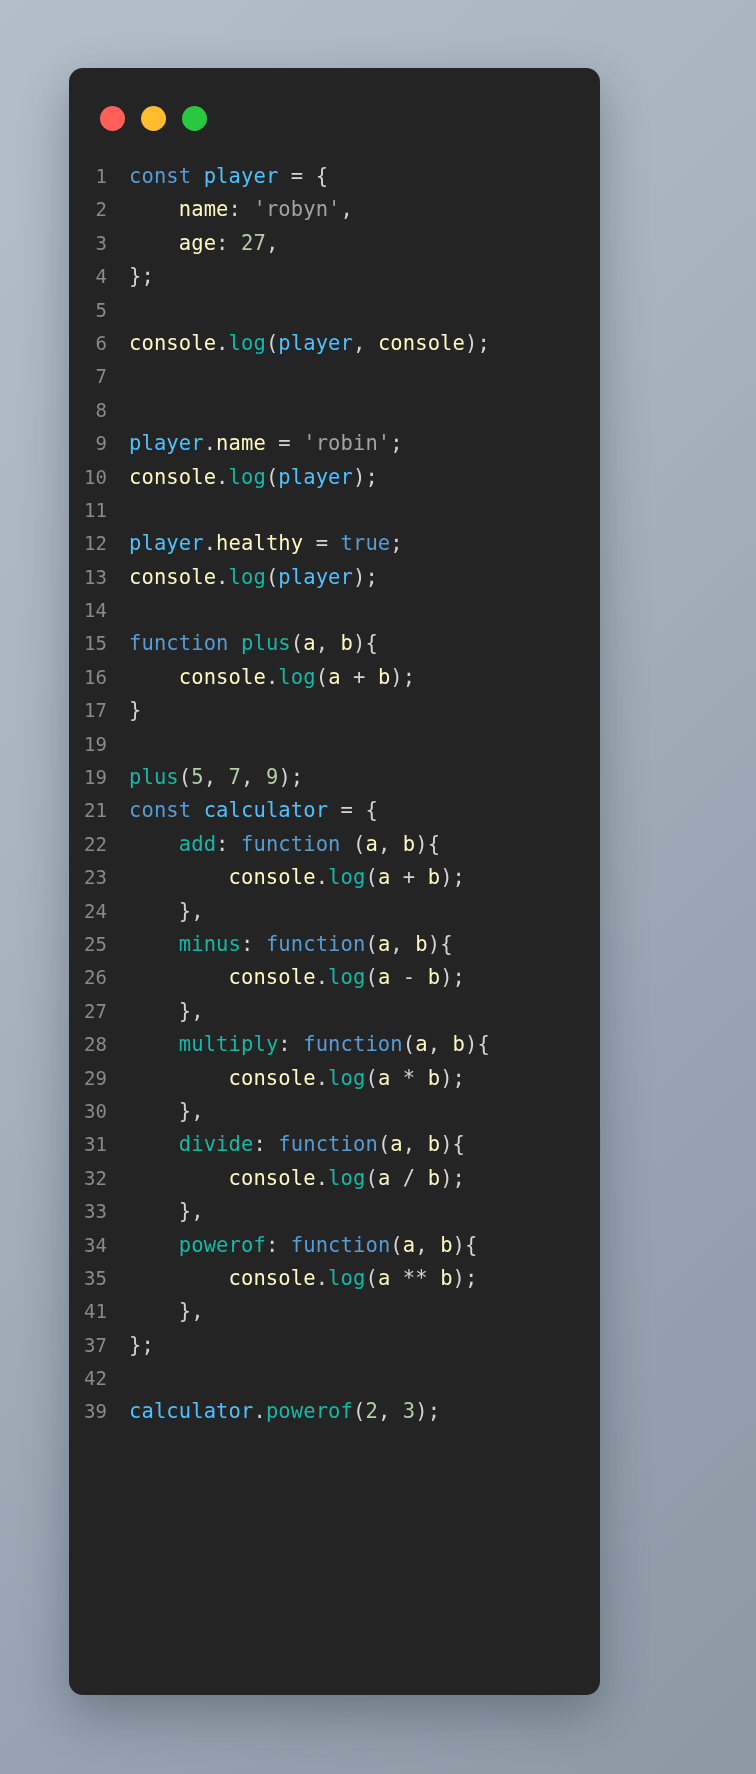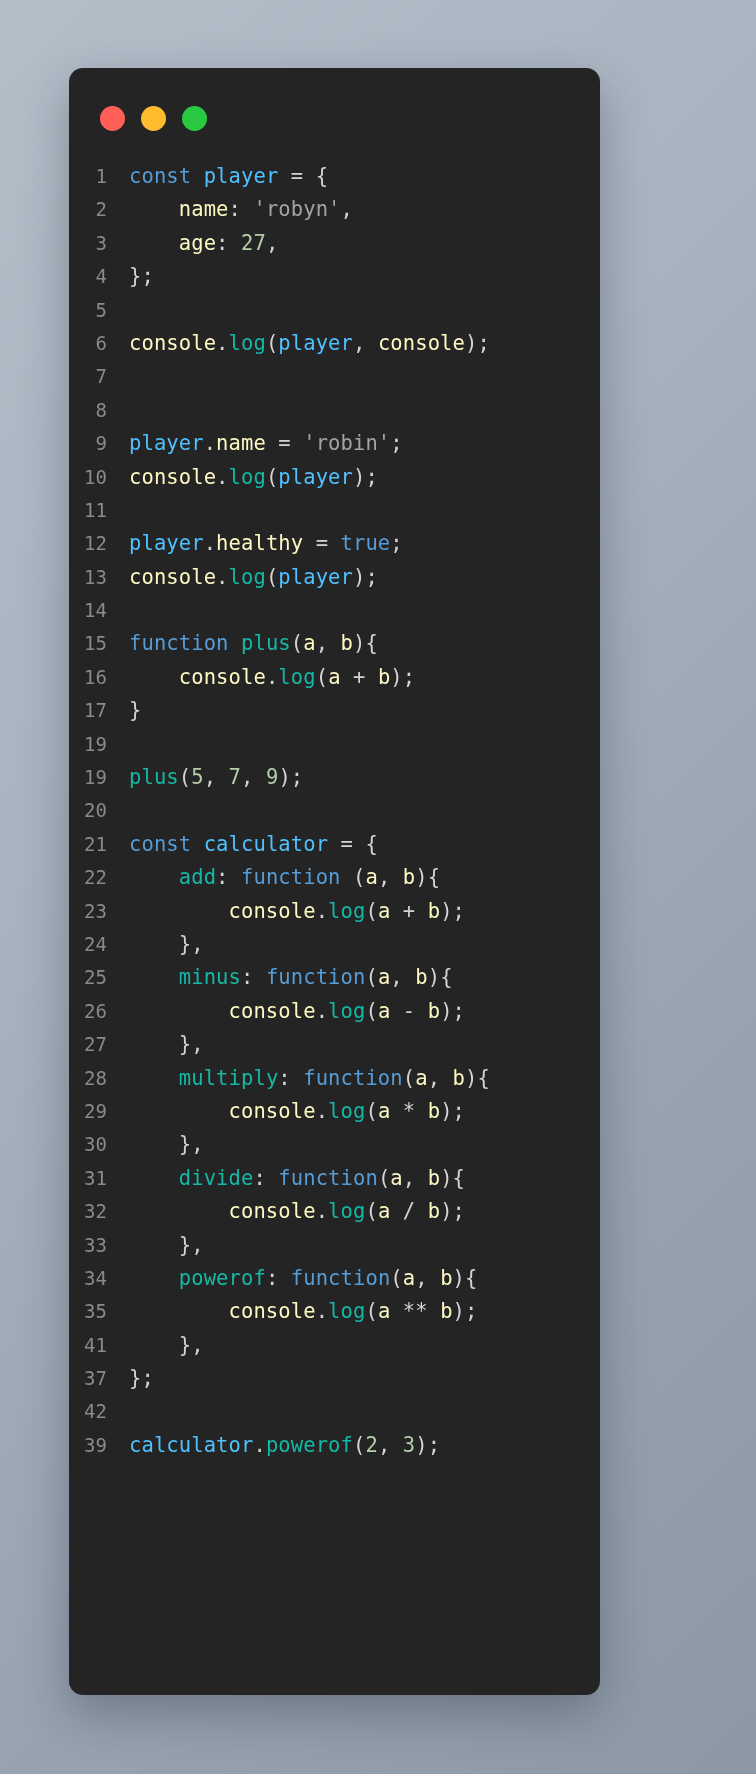--- a/index.html
+++ b/index.html
@@ -111,21 +111,20 @@
         <div class="code-line"><span class="ln">10</span><span class="lc"><span class="t-prop">console</span><span class="t-pln">.</span><span class="t-fn">log</span><span class="t-pln">(</span><span class="t-var">player</span><span class="t-pln">);</span></span></div>
         <div class="code-line"><span class="ln">11</span><span class="lc"></span></div>
         <div class="code-line"><span class="ln">12</span><span class="lc"><span class="t-var">player</span><span class="t-pln">.</span><span class="t-prop">healthy</span><span class="t-pln"> = </span><span class="t-kw">true</span><span class="t-pln">;</span></span></div>
         <div class="code-line"><span class="ln">13</span><span class="lc"><span class="t-prop">console</span><span class="t-pln">.</span><span class="t-fn">log</span><span class="t-pln">(</span><span class="t-var">player</span><span class="t-pln">);</span></span></div>
         <div class="code-line"><span class="ln">14</span><span class="lc"></span></div>
         <div class="code-line"><span class="ln">15</span><span class="lc"><span class="t-kw">function</span><span class="t-pln"> </span><span class="t-fn">plus</span><span class="t-pln">(</span><span class="t-prop">a</span><span class="t-pln">, </span><span class="t-prop">b</span><span class="t-pln">){</span></span></div>
         <div class="code-line"><span class="ln">16</span><span class="lc"><span class="t-pln">    </span><span class="t-prop">console</span><span class="t-pln">.</span><span class="t-fn">log</span><span class="t-pln">(</span><span class="t-prop">a</span><span class="t-pln"> + </span><span class="t-prop">b</span><span class="t-pln">);</span></span></div>
         <div class="code-line"><span class="ln">17</span><span class="lc"><span class="t-pln">}</span></span></div>
         <div class="code-line"><span class="ln">19</span><span class="lc"></span></div>
         <div class="code-line"><span class="ln">19</span><span class="lc"><span class="t-fn">plus</span><span class="t-pln">(</span><span class="t-num">5</span><span class="t-pln">, </span><span class="t-num">7</span><span class="t-pln">, </span><span class="t-num">9</span><span class="t-pln">);</span></span></div>
-        <div class="code-line"><span class="ln">20</span><span class="lc"></span></div>
         <div class="code-line"><span class="ln">21</span><span class="lc"><span class="t-kw">const</span><span class="t-pln"> </span><span class="t-var">calculator</span><span class="t-pln"> = {</span></span></div>
         <div class="code-line"><span class="ln">22</span><span class="lc"><span class="t-pln">    </span><span class="t-fn">add</span><span class="t-pln">: </span><span class="t-kw">function</span><span class="t-pln"> (</span><span class="t-prop">a</span><span class="t-pln">, </span><span class="t-prop">b</span><span class="t-pln">){</span></span></div>
         <div class="code-line"><span class="ln">23</span><span class="lc"><span class="t-pln">        </span><span class="t-prop">console</span><span class="t-pln">.</span><span class="t-fn">log</span><span class="t-pln">(</span><span class="t-prop">a</span><span class="t-pln"> + </span><span class="t-prop">b</span><span class="t-pln">);</span></span></div>
         <div class="code-line"><span class="ln">24</span><span class="lc"><span class="t-pln">    },</span></span></div>
         <div class="code-line"><span class="ln">25</span><span class="lc"><span class="t-pln">    </span><span class="t-fn">minus</span><span class="t-pln">: </span><span class="t-kw">function</span><span class="t-pln">(</span><span class="t-prop">a</span><span class="t-pln">, </span><span class="t-prop">b</span><span class="t-pln">){</span></span></div>
         <div class="code-line"><span class="ln">26</span><span class="lc"><span class="t-pln">        </span><span class="t-prop">console</span><span class="t-pln">.</span><span class="t-fn">log</span><span class="t-pln">(</span><span class="t-prop">a</span><span class="t-pln"> - </span><span class="t-prop">b</span><span class="t-pln">);</span></span></div>
         <div class="code-line"><span class="ln">27</span><span class="lc"><span class="t-pln">    },</span></span></div>
         <div class="code-line"><span class="ln">28</span><span class="lc"><span class="t-pln">    </span><span class="t-fn">multiply</span><span class="t-pln">: </span><span class="t-kw">function</span><span class="t-pln">(</span><span class="t-prop">a</span><span class="t-pln">, </span><span class="t-prop">b</span><span class="t-pln">){</span></span></div>
         <div class="code-line"><span class="ln">29</span><span class="lc"><span class="t-pln">        </span><span class="t-prop">console</span><span class="t-pln">.</span><span class="t-fn">log</span><span class="t-pln">(</span><span class="t-prop">a</span><span class="t-pln"> * </span><span class="t-prop">b</span><span class="t-pln">);</span></span></div>
         <div class="code-line"><span class="ln">30</span><span class="lc"><span class="t-pln">    },</span></span></div>

